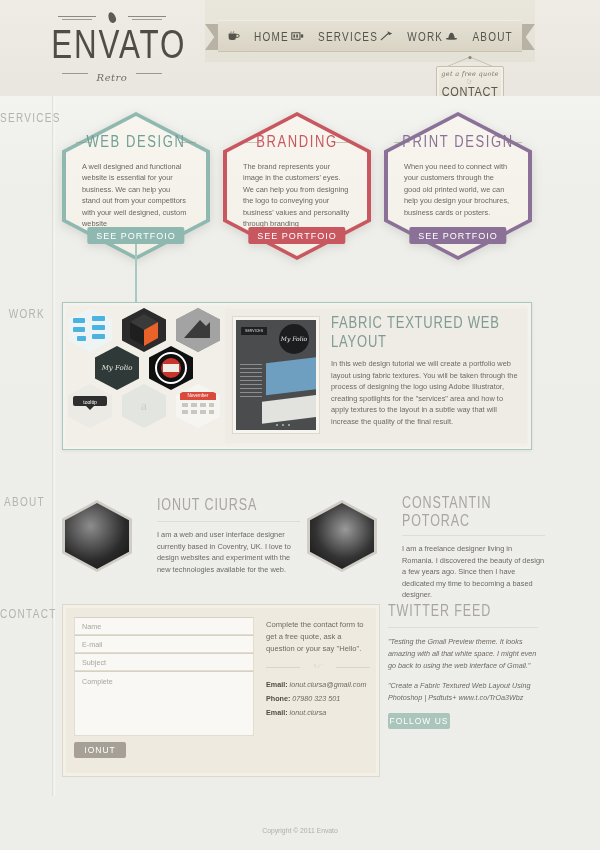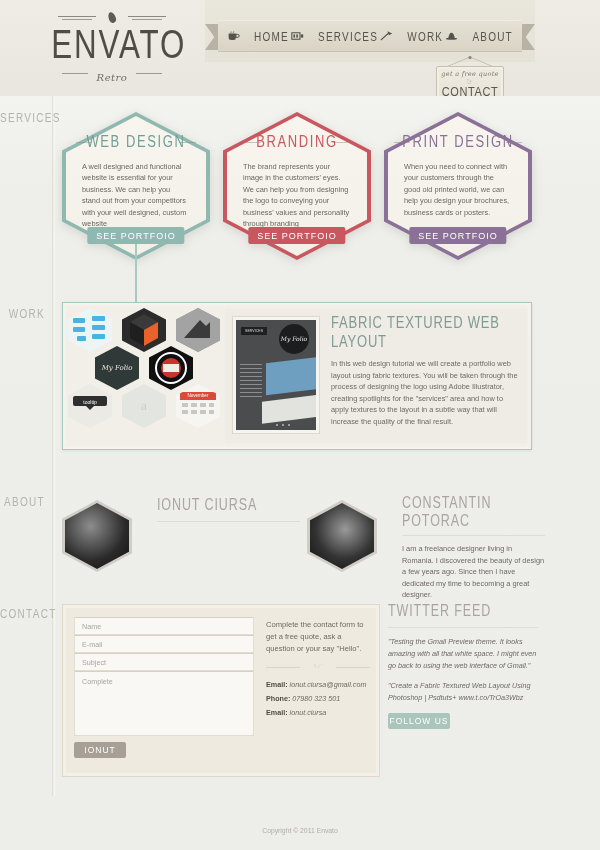--- a/index.html
+++ b/index.html
@@ -470,30 +470,31 @@
     </div>
 
     <div class="about">
       <div class="person" id="p1">
         <div class="avatar">
           <div class="ph" style="background:radial-gradient(circle at 40% 35%,#8d8d8d 0%,#2a2a2a 60%,#101010 100%)"></div>
         </div>
         <div class="pinfo">
           <h3>IONUT CIURSA</h3>
           <div class="hr"></div>
+          <p>I am a web and user interface designer currently based in Coventry, UK. I love to design websites and experiment with the new technologies available for the web.</p>
         </div>
       </div>
       <div class="person" id="p2">
         <div class="avatar">
           <div class="ph" style="background:radial-gradient(circle at 55% 40%,#9a9a9a 0%,#333 55%,#0d0d0d 100%)"></div>
         </div>
         <div class="pinfo">
           <h3>CONSTANTIN POTORAC</h3>
           <div class="hr"></div>
-          <p>I am a freelance designer living in Romania. I discovered the beauty of design a few years ago. Since then I have dedicated my time to becoming a great designer.</p>
+          <p>I am a freelance designer living in Romania. I discovered the beauty of design a few years ago. Since then I have dedicated my time to becoming a based designer.</p>
         </div>
       </div>
     </div>
 
     <div class="contact-box">
       <div class="form">
         <div class="inp">Name</div>
         <div class="inp">E-mail</div>
         <div class="inp">Subject</div>
         <div class="inp ta">Complete</div>

